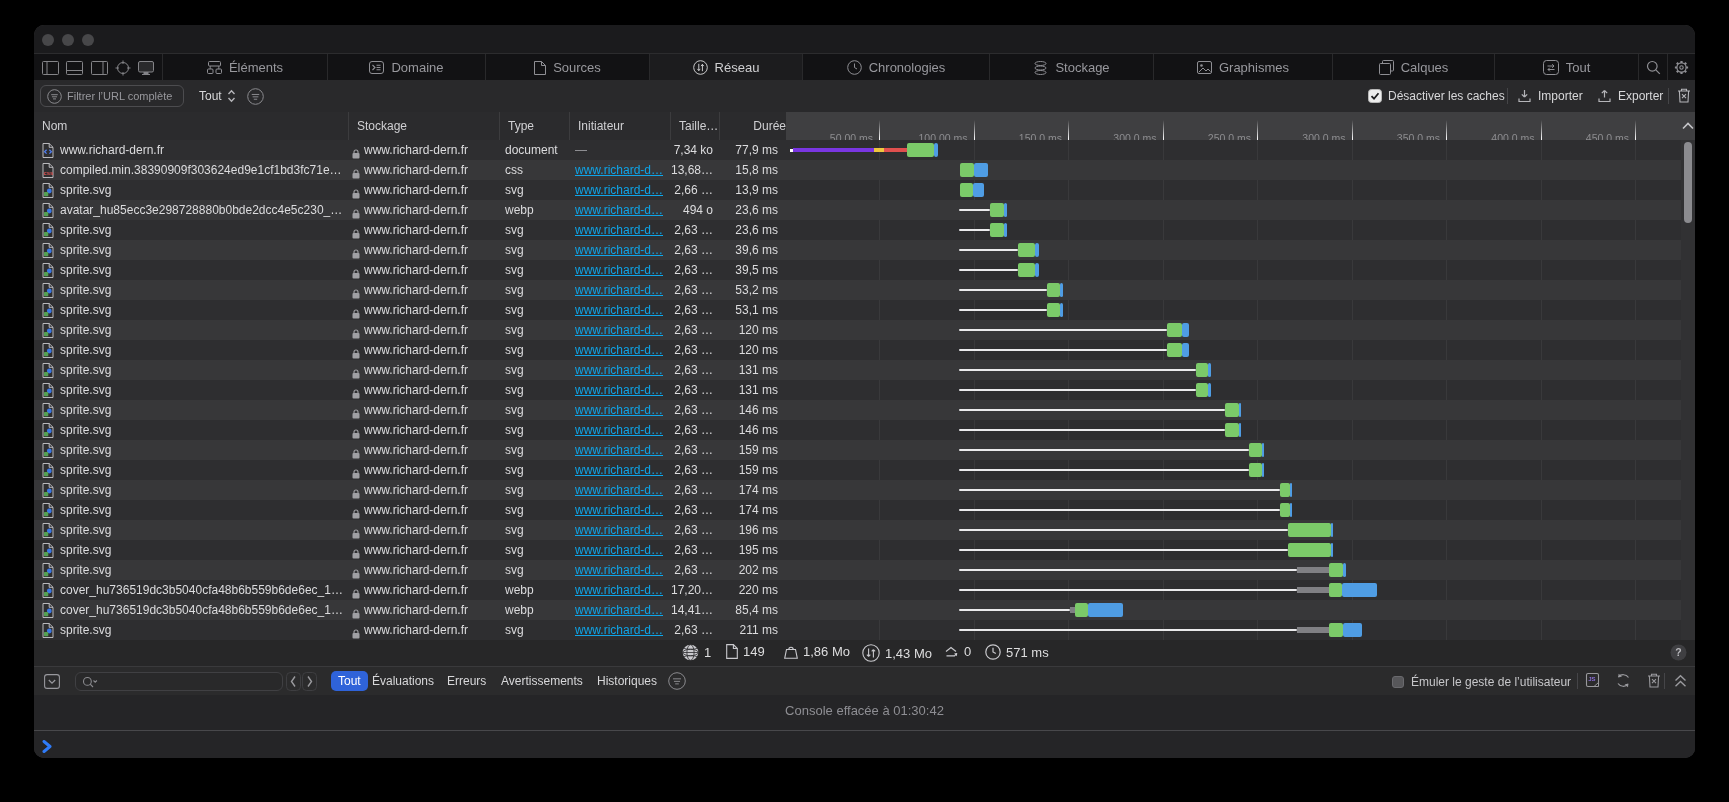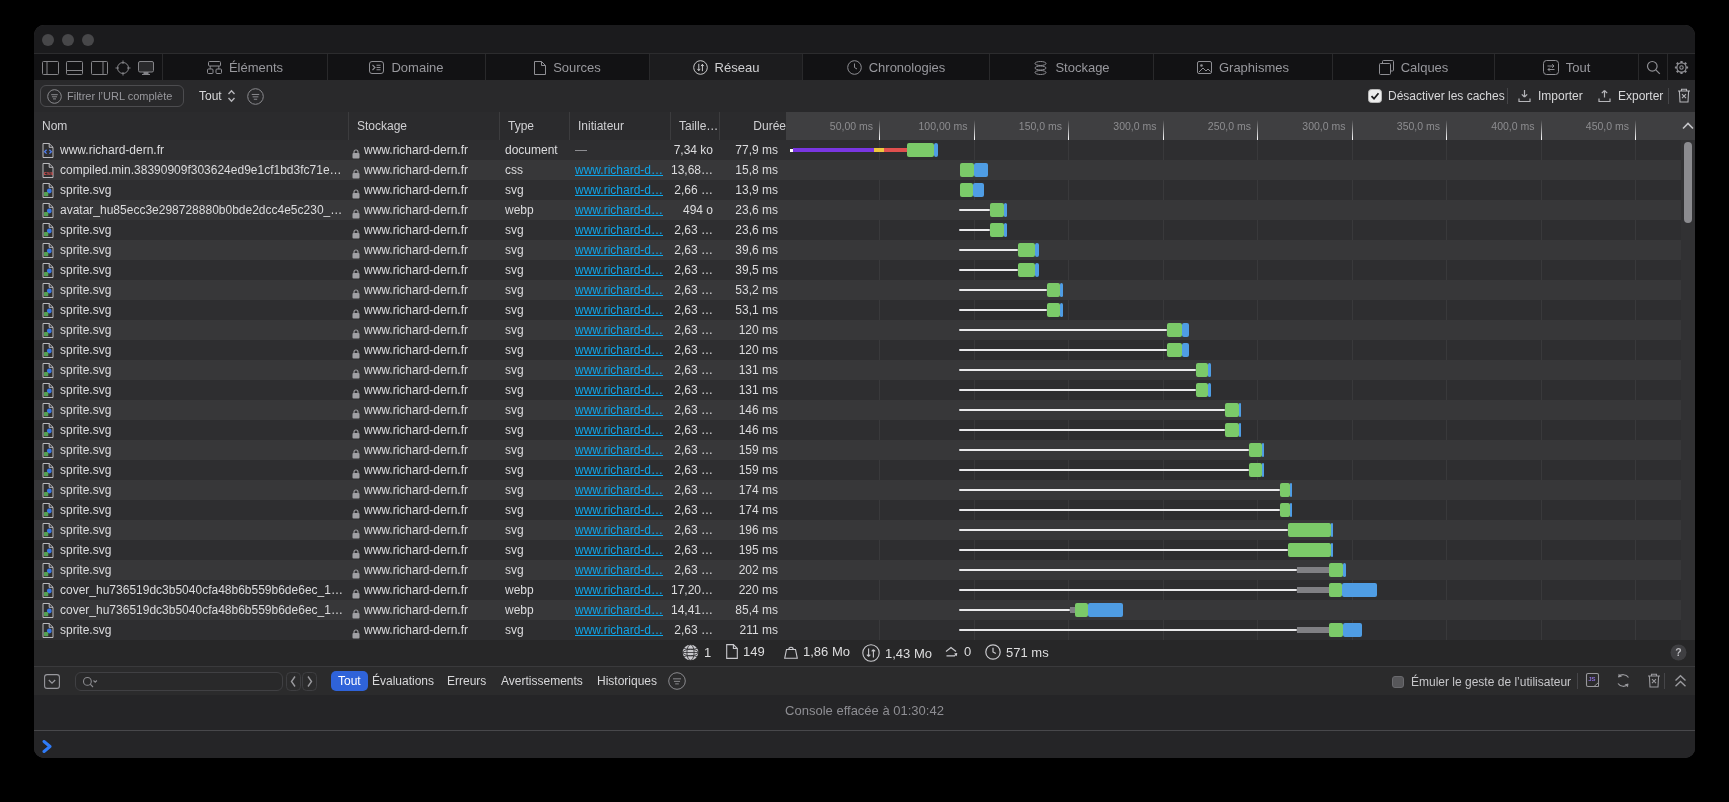--- a/index.html
+++ b/index.html
@@ -10,21 +10,21 @@
 .title{position:absolute;top:6px;left:0;width:100%;text-align:center;font-size:13px;font-weight:bold;color:#8f8f94;}
 .tabbar{left:0;top:28px;width:100%;height:27px;background:#121214;border-top:1px solid #2c2c2e;}
 .tab{position:absolute;top:0;height:27px;display:flex;align-items:center;justify-content:center;gap:7px;font-size:13px;color:#98989d;border-left:1px solid #29292b;}
 .tab.sel{background:#1c1c1e;color:#cfcfd1;}
 .tbicons{position:absolute;top:0;left:0;width:128px;height:27px;display:flex;align-items:center;justify-content:space-between;padding:0 8px;}
 .filterbar{left:0;top:55px;width:100%;height:32px;background:#29292b;}
 .finput{position:absolute;left:6px;top:5px;width:144px;height:22px;border:1px solid #4c4c4f;border-radius:6px;color:#98989d;font-size:11px;display:flex;align-items:center;gap:5px;padding:0 6px;white-space:nowrap;overflow:hidden;}
 .hdr{left:0;top:87px;width:100%;height:28px;background:#2b2b2d;color:#d0d0d3;font-size:12px;}
 .hcol{position:absolute;top:0;height:28px;line-height:28px;border-left:1px solid #3c3c3e;padding-left:8px;}
 .thead{position:absolute;top:0;height:28px;background:#3f3f41;}
-.tlabel{position:absolute;top:0;height:28px;line-height:28px;font-size:10.5px;color:#8d8d90;}
+.tlabel{position:absolute;top:12px;height:28px;line-height:28px;font-size:10.5px;color:#8d8d90;}
 .rows{left:0;top:115px;width:100%;height:500px;background:#2e2e30;padding-left:28px;}
 .row{position:absolute;left:0;width:100%;height:20px;}
 .row.alt{background:#373739;}
 .cell{position:absolute;top:0;height:20px;line-height:20px;font-size:12px;color:#dcdcde;white-space:nowrap;overflow:hidden;}
 .rt{text-align:right;}
 .lnk{color:#0ea5e9;text-decoration:underline;}
 .gline{position:absolute;top:0;width:1px;height:500px;background:rgba(255,255,255,0.055);}
 .seg{position:absolute;border-radius:2px;}
 .statusbar{left:0;top:615px;width:100%;height:26px;background:#272728;font-size:13px;color:#dededf;}
 .sit{display:flex;align-items:center;gap:5px;top:4px;}

